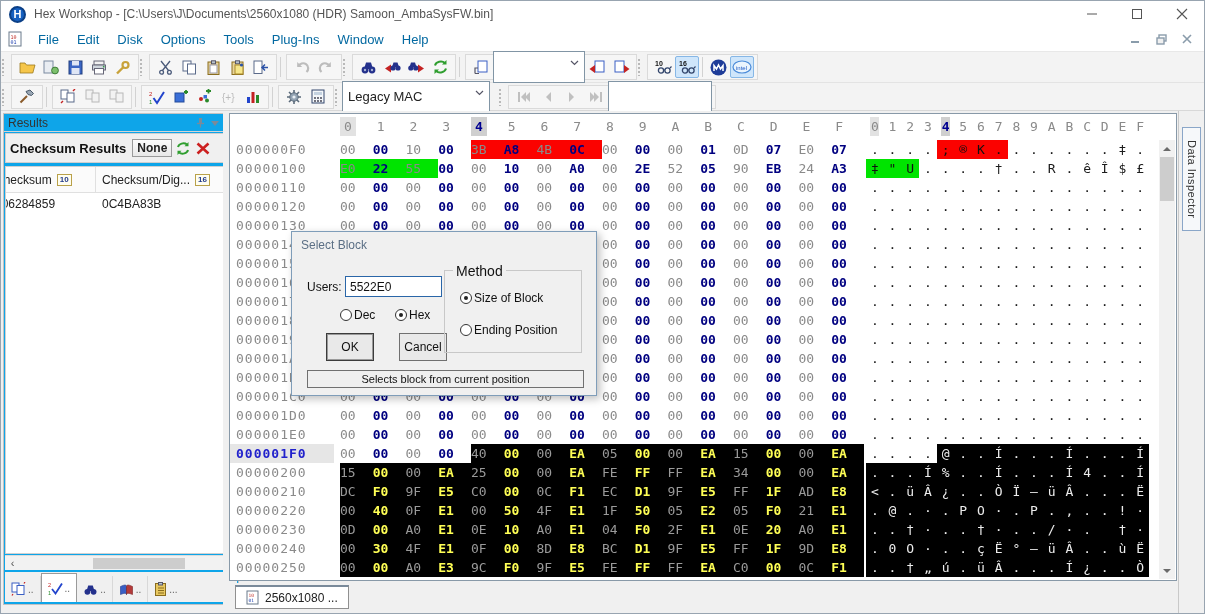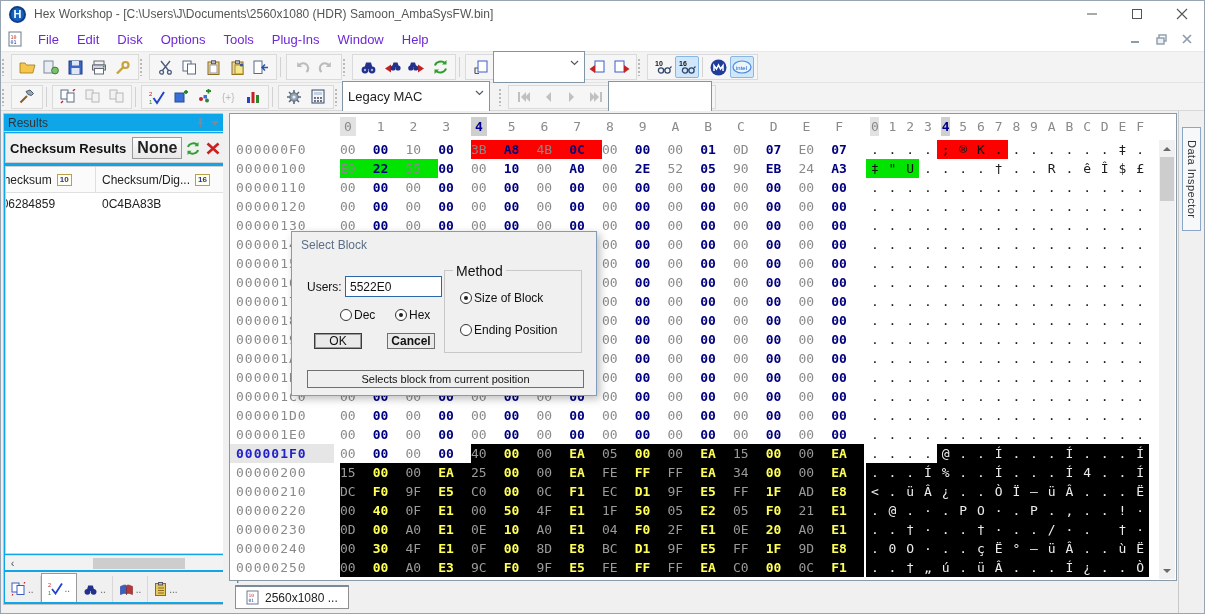--- a/index.html
+++ b/index.html
@@ -10,21 +10,21 @@
   
   .titlebar{position:absolute;left:0;top:0;right:0;height:26px;background:#fff;display:flex;align-items:center;}
   .appicon{width:17px;height:17px;border-radius:50%;background:#1660c0;color:#fff;font-weight:bold;font-size:11px;display:flex;align-items:center;justify-content:center;margin:0 8px 0 8px;border:2px solid #0b3f86;}
   .title-text{font-size:12px;color:#555;}
   .wincontrols{margin-left:auto;display:flex;height:100%;}
   .wbtn{width:45px;height:100%;display:flex;align-items:center;justify-content:center;}
 
   
   .menubar{position:absolute;left:0;top:26px;right:0;height:25px;background:#fff;display:flex;align-items:center;border-bottom:1px solid #e8e8e8;}
   .mdoc{margin:0 6px 0 7px;}
-  .menu-item{font-size:13px;color:#6d28d9;padding:3px 9px;}
+  .menu-item{font-size:13px;color:#0369a1;padding:3px 9px;}
   .mdicontrols{margin-left:auto;display:flex;gap:4px;padding-right:6px;}
   .mdibtn{width:22px;height:16px;display:flex;align-items:center;justify-content:center;}
 
   
   .toolbar{position:absolute;left:0;right:0;display:flex;align-items:center;background:#f3f3f3;}
   .tb1{top:51px;height:31px;border-bottom:1px solid #e3e3e3;}
   .tb2{top:82px;height:28px;border-bottom:1px solid #d8d8d8;}
   .tgroup{display:flex;align-items:center;border:1px solid #dadada;background:#f6f6f6;padding:1px 3px;margin-left:2px;height:26px;}
   .tb2 .tgroup{height:24px;}
   .grip{width:5px;height:18px;margin-right:3px;background-image:radial-gradient(#b9b9b9 1px,transparent 1.2px);background-size:4px 4px;}
@@ -39,21 +39,21 @@
 
   
   .client{position:absolute;left:0;top:110px;right:0;bottom:0;background:#f0f0f0;}
 
   
   .leftpanel{position:absolute;left:2px;top:2px;width:236px;bottom:8px;background:#0ea5e9;border:1px solid #c2c2c2;}
   .lp-title{height:18px;display:flex;align-items:center;font-size:12px;color:#333;padding:0 4px;border-bottom:1px solid #d5d5d5;}
   .lp-title .sp{margin-left:auto;display:flex;gap:6px;align-items:center;}
   .chk-bar{height:30px;display:flex;align-items:center;background:#f0f0f0;border:1px solid #cfcfcf;margin:1px;padding:0 4px;}
   .chk-bar .cap{font-size:13px;font-weight:bold;color:#111;}
-  .none-btn{margin-left:6px;border:1px solid #9a9a9a;background:linear-gradient(#fcfcfc,#e8e8e8);font-size:16px;font-weight:bold;padding:1px 4px;color:#222;}
+  .none-btn{margin-left:6px;border:1px solid #9a9a9a;background:linear-gradient(#fcfcfc,#e8e8e8);font-size:12px;font-weight:bold;padding:1px 4px;color:#222;}
   .chk-table{position:absolute;left:1px;right:1px;top:52px;bottom:50px;background:#fff;border:1px solid #d0d0d0;overflow:hidden;}
   .chk-hrow{display:flex;height:26px;border-bottom:1px solid #e0e0e0;background:#fbfbfb;align-items:center;}
   .chk-col1{width:90px;border-right:1px solid #e0e0e0;display:flex;align-items:center;overflow:hidden;height:100%;}
   .chk-col2{flex:1;display:flex;align-items:center;overflow:hidden;height:100%;padding-left:6px;}
   .chk-hrow .lbl{font-size:12px;color:#222;white-space:nowrap;}
   .clipL{margin-left:-11px;white-space:nowrap;}
   .radix-chip{display:inline-block;border:1px solid #b9a14a;background:#fffef0;color:#223a8c;font-size:8px;font-weight:bold;padding:0 2px;margin-left:5px;line-height:10px;}
   .chk-drow{display:flex;height:22px;align-items:center;}
   .chk-drow .val{font-size:12px;color:#222;white-space:nowrap;}
   .lp-hscroll{position:absolute;left:1px;right:1px;bottom:34px;height:15px;background:#f2f2f2;border-top:1px solid #dcdcdc;display:flex;align-items:center;}
@@ -105,21 +105,21 @@
   .di-text{writing-mode:vertical-rl;font-size:11px;color:#333;letter-spacing:.5px;}
 
   
   .dialog{position:absolute;left:290px;top:230px;width:306px;height:165px;background:#f0f0f0;border:1px solid #7f9db9;box-shadow:3px 3px 8px rgba(0,0,0,.25);z-index:50;}
   .dlg-title{height:25px;display:flex;align-items:center;padding-left:9px;font-size:12px;color:#5b6f85;}
   .dlg-label{position:absolute;font-size:12px;color:#111;}
   .dlg-input{position:absolute;left:53px;top:44px;width:97px;height:21px;border:1px solid #2a66a8;background:#fff;font-size:12px;font-family:"Liberation Sans",sans-serif;color:#111;padding-left:4px;}
   .radio{position:absolute;display:flex;align-items:center;gap:2px;font-size:12px;color:#111;}
   .rdot{width:12px;height:12px;border-radius:50%;border:1px solid #333;background:#fff;position:relative;}
   .rdot.sel::after{content:"";position:absolute;left:3px;top:3px;width:4px;height:4px;border-radius:50%;background:#222;}
-  .btn{position:absolute;height:16px;border:1px solid #707070;background:#e9e9e9;font-size:12px;color:#111;display:flex;align-items:center;justify-content:center;}
+  .btn{position:absolute;height:28px;border:1px solid #707070;background:#e9e9e9;font-size:12px;color:#111;display:flex;align-items:center;justify-content:center;margin-left:12px;}
   .btn.default{border:1px solid #3c3c3c;box-shadow:0 0 0 1px #9a9a9a inset;}
   .groupbox{position:absolute;left:152px;top:38px;width:138px;height:83px;border:1px solid #c8c8c8;}
   .groupbox .legend{position:absolute;top:-8px;left:8px;background:#f0f0f0;padding:0 3px;font-size:14px;color:#111;}
   .widebtn{position:absolute;left:15px;top:138px;width:277px;height:18px;border:1px solid #707070;background:#efefef;font-size:11px;color:#111;display:flex;align-items:center;justify-content:center;}
 
   svg{display:block;}
 </style>
 </head>
 <body>
 
@@ -683,21 +683,21 @@
     <input class="dlg-input" value="5522E0" style="">
     <span class="radio" style="left:48px;top:76px;">
         <span class="rdot"></span>
         <span>Dec</span>
       </span>
     <span class="radio" style="left:103px;top:76px;">
         <span class="rdot sel"></span>
         <span>Hex</span>
       </span>
     <div class="btn default" style="left:22px;top:101px;width:48px;">OK</div>
-    <div class="btn" style="left:95px;top:101px;width:48px;font-weight:bold;">Cancel</div>
+    <div class="btn" style="left:95px;top:101px;width:48px;">Cancel</div>
     <div class="groupbox">
       <span class="legend">Method</span>
       <span class="radio" style="left:15px;top:20px;">
           <span class="rdot sel"></span>
           <span>Size of Block</span>
         </span>
       <span class="radio" style="left:15px;top:52px;">
           <span class="rdot"></span>
           <span>Ending Position</span>
         </span>

